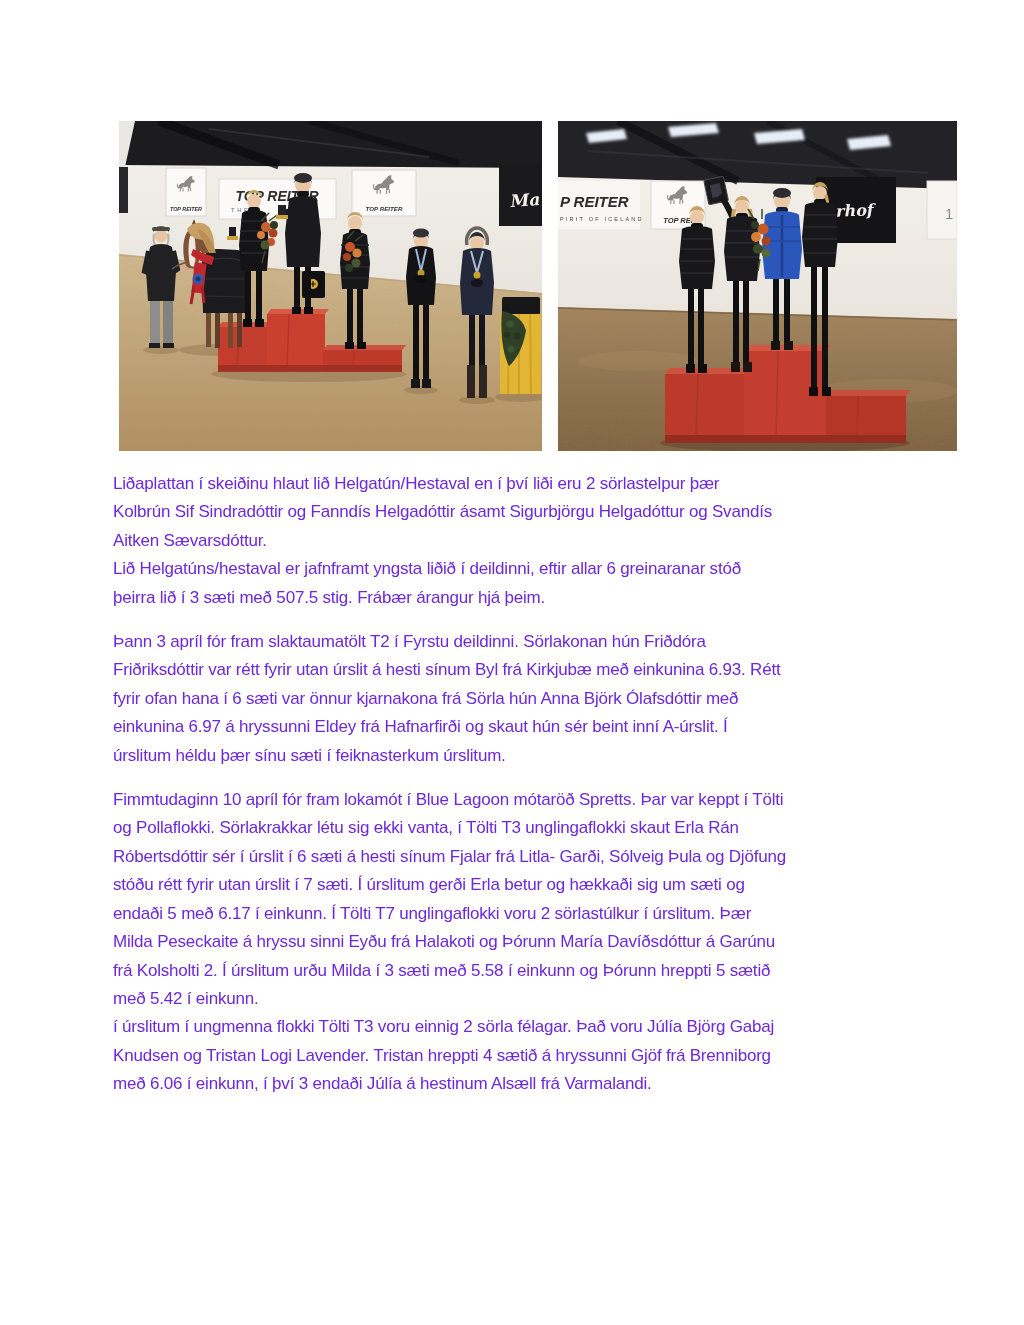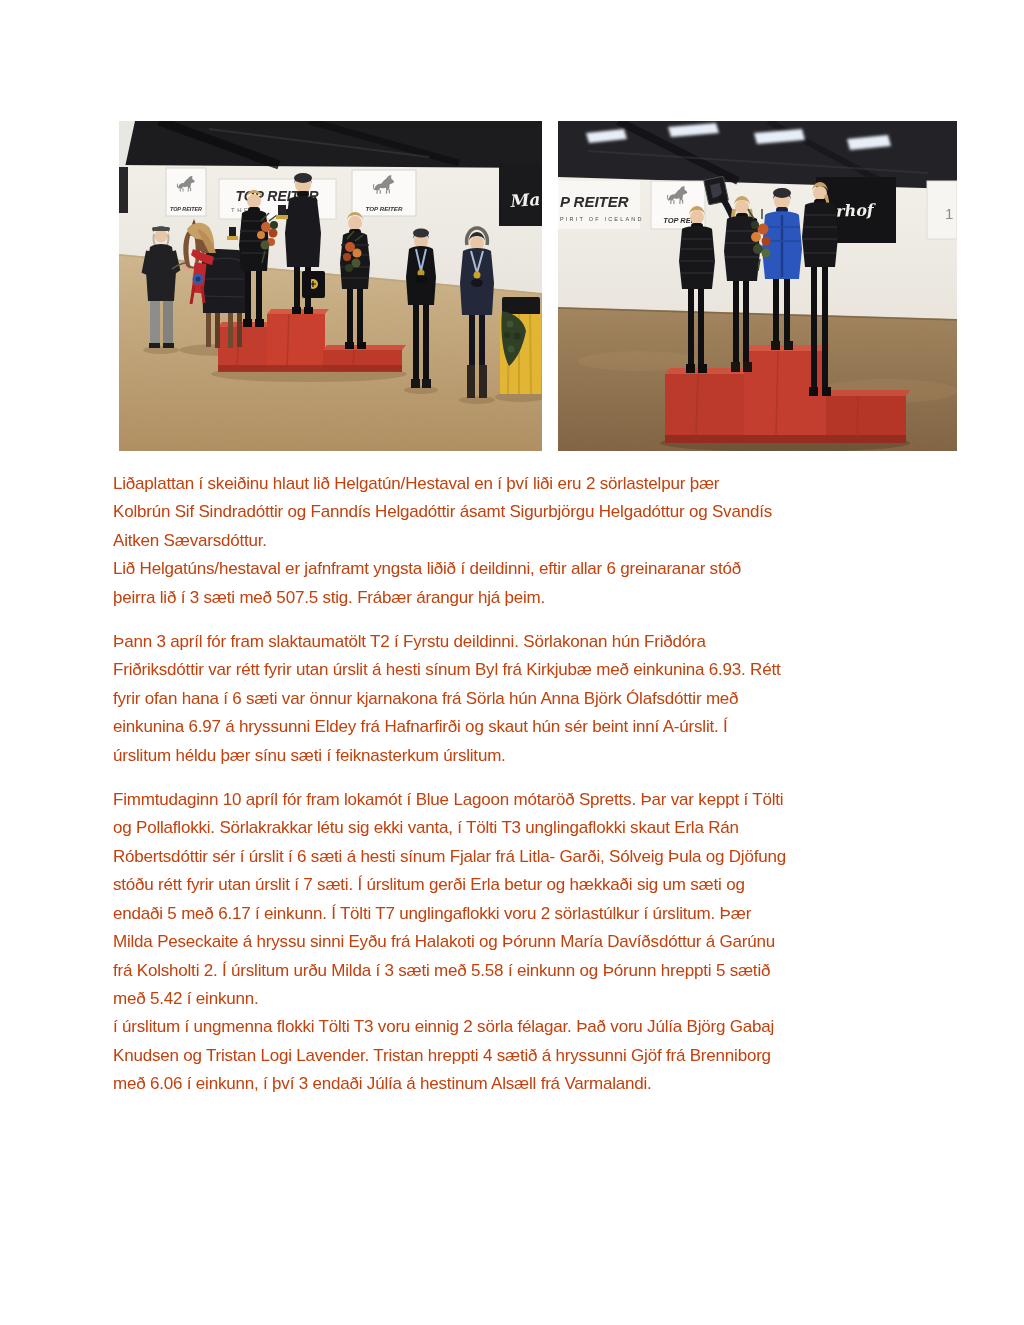--- a/index.html
+++ b/index.html
@@ -9,21 +9,21 @@
   }
   .page{position:absolute;left:0;top:0;width:1024px;height:1325px;background:#ffffff;}
   .photos{position:absolute;left:119px;top:121px;width:838px;height:330px;}
   .photo{position:absolute;top:0;display:block;}
   .photo.left{left:0;}
   .photo.right{left:439px;}
   .article{position:absolute;left:113px;top:470px;width:818px;}
   .para{
     margin:0 0 16px 0;
     font-size:17px;line-height:28.4px;letter-spacing:-0.2px;
-    color:#c2410c;white-space:pre;
+    color:#6d28d9;white-space:pre;
   }
   .para:last-child{margin-bottom:0;}
   svg text{font-family:"Liberation Sans","DejaVu Sans",sans-serif;}
   svg text.script{font-family:"DejaVu Serif","Liberation Serif",serif;}
 </style>
 </head>
 <body>
 
 <div class="page">
 

